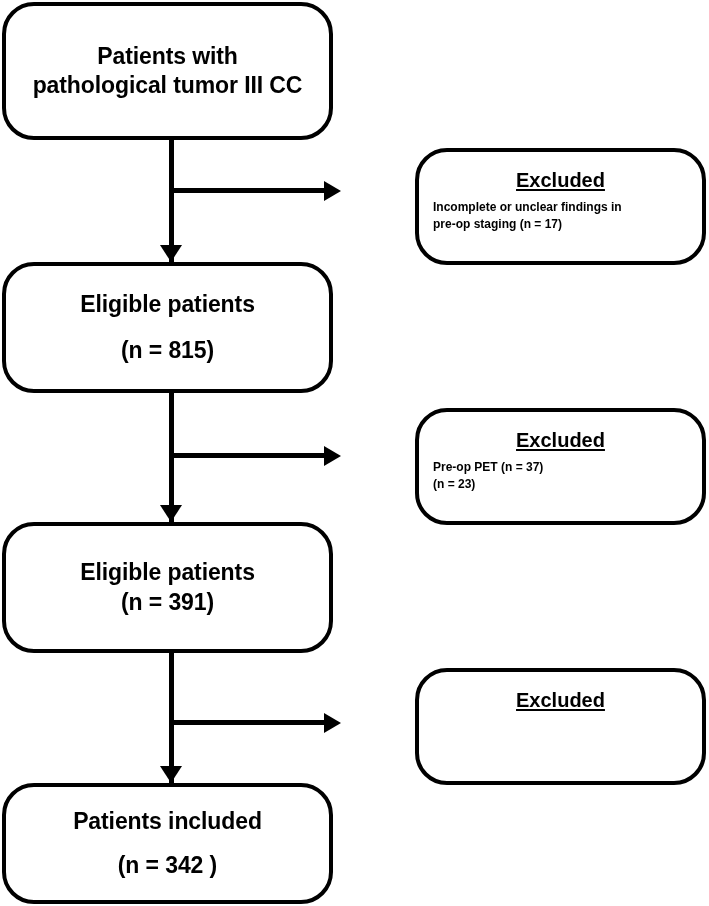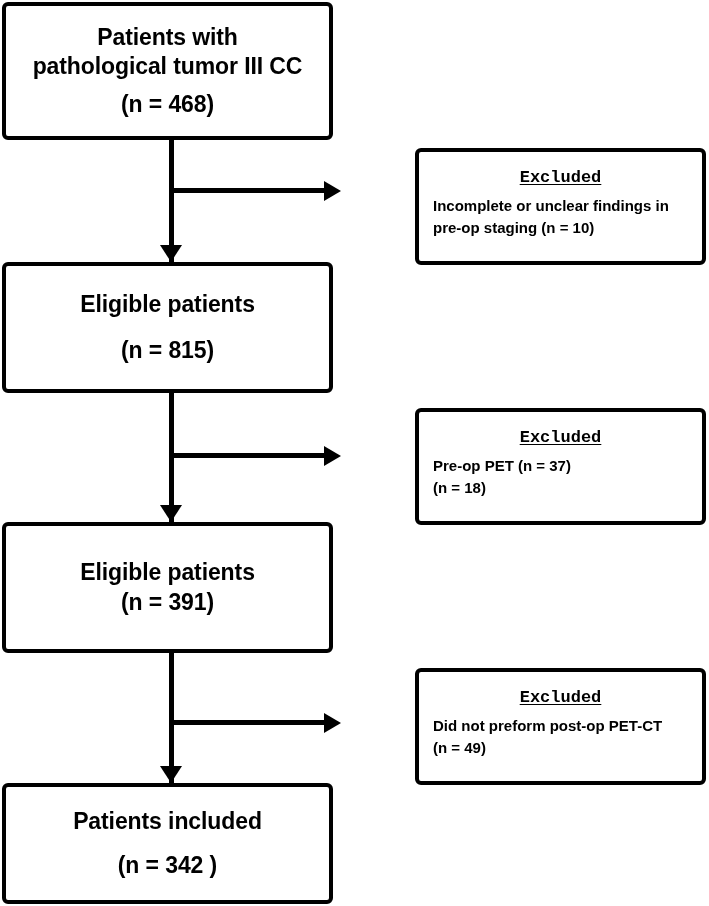--- a/index.html
+++ b/index.html
@@ -17,21 +17,21 @@
     height: 906px;
     background: #ffffff;
     overflow: hidden;
   }
 
   
   .node {
     position: absolute;
     box-sizing: border-box;
     border: 4px solid #000000;
-    border-radius: 6px;
+    border-radius: 32px;
     background: #ffffff;
     display: flex;
     flex-direction: column;
     align-items: center;
     justify-content: center;
     text-align: center;
   }
   .node.main {
     left: 2px;
     width: 331px;
@@ -47,32 +47,31 @@
   .main-line {
     font-size: 23px;
     font-weight: bold;
     color: #000000;
     line-height: 1.28;
     letter-spacing: -0.1px;
     white-space: nowrap;
   }
 
   .excl-title {
-    font-size: 17px;
+    font-size: 20px;
     font-weight: bold;
     color: #000000;
     text-align: center;
     text-decoration: underline;
     text-underline-offset: 2px;
     margin: 16px 0 7px 0;
     line-height: 1.2;
-    font-family: Liberation Mono, monospace;
   }
   .excl-body {
-    font-size: 15px;
+    font-size: 12px;
     font-weight: bold;
     color: #000000;
     line-height: 1.42;
     padding: 0 14px;
   }
   .excl-body div { white-space: nowrap; }
 
   
   .vline {
     position: absolute;
@@ -120,21 +119,20 @@
   <div class="arrow-right" style="top:445.5px;left:324px;"></div>
 
   <div class="vline" style="top:653px;height:130px;"></div>
   <div class="arrow-down" style="top:766px;"></div>
   <div class="hline" style="top:720px;width:155px;"></div>
   <div class="arrow-right" style="top:712.5px;left:324px;"></div>
 
   <div class="node main" style="top:2px;height:138px;">
     <div class="main-line">Patients with</div>
     <div class="main-line">pathological tumor III CC</div>
-    <div class="main-line" style="margin-top:8px;">(n = 468)</div>
   </div>
 
   <div class="node main" style="top:262px;height:131px;">
     <div class="main-line">Eligible patients</div>
     <div class="main-line" style="margin-top:16px;">(n = 815)</div>
   </div>
 
   <div class="node main" style="top:522px;height:131px;">
     <div class="main-line">Eligible patients</div>
     <div class="main-line" style="">(n = 391)</div>
@@ -142,33 +140,29 @@
 
   <div class="node main" style="top:783px;height:121px;">
     <div class="main-line">Patients included</div>
     <div class="main-line" style="margin-top:14px;">(n = 342 )</div>
   </div>
 
   <div class="node excl" style="top:148px;height:117px;">
     <div class="excl-title">Excluded</div>
     <div class="excl-body">
       <div>Incomplete or unclear findings in</div>
-      <div>pre-op staging (n = 10)</div>
+      <div>pre-op staging (n = 17)</div>
     </div>
   </div>
 
   <div class="node excl" style="top:408px;height:117px;">
     <div class="excl-title">Excluded</div>
     <div class="excl-body">
       <div>Pre-op PET (n = 37)</div>
-      <div>(n = 18)</div>
+      <div>(n = 23)</div>
     </div>
   </div>
 
   <div class="node excl" style="top:668px;height:117px;">
     <div class="excl-title">Excluded</div>
-    <div class="excl-body">
-      <div>Did not preform post-op PET-CT</div>
-      <div>(n = 49)</div>
-    </div>
   </div>
 
 </div>
 
 </body></html>

